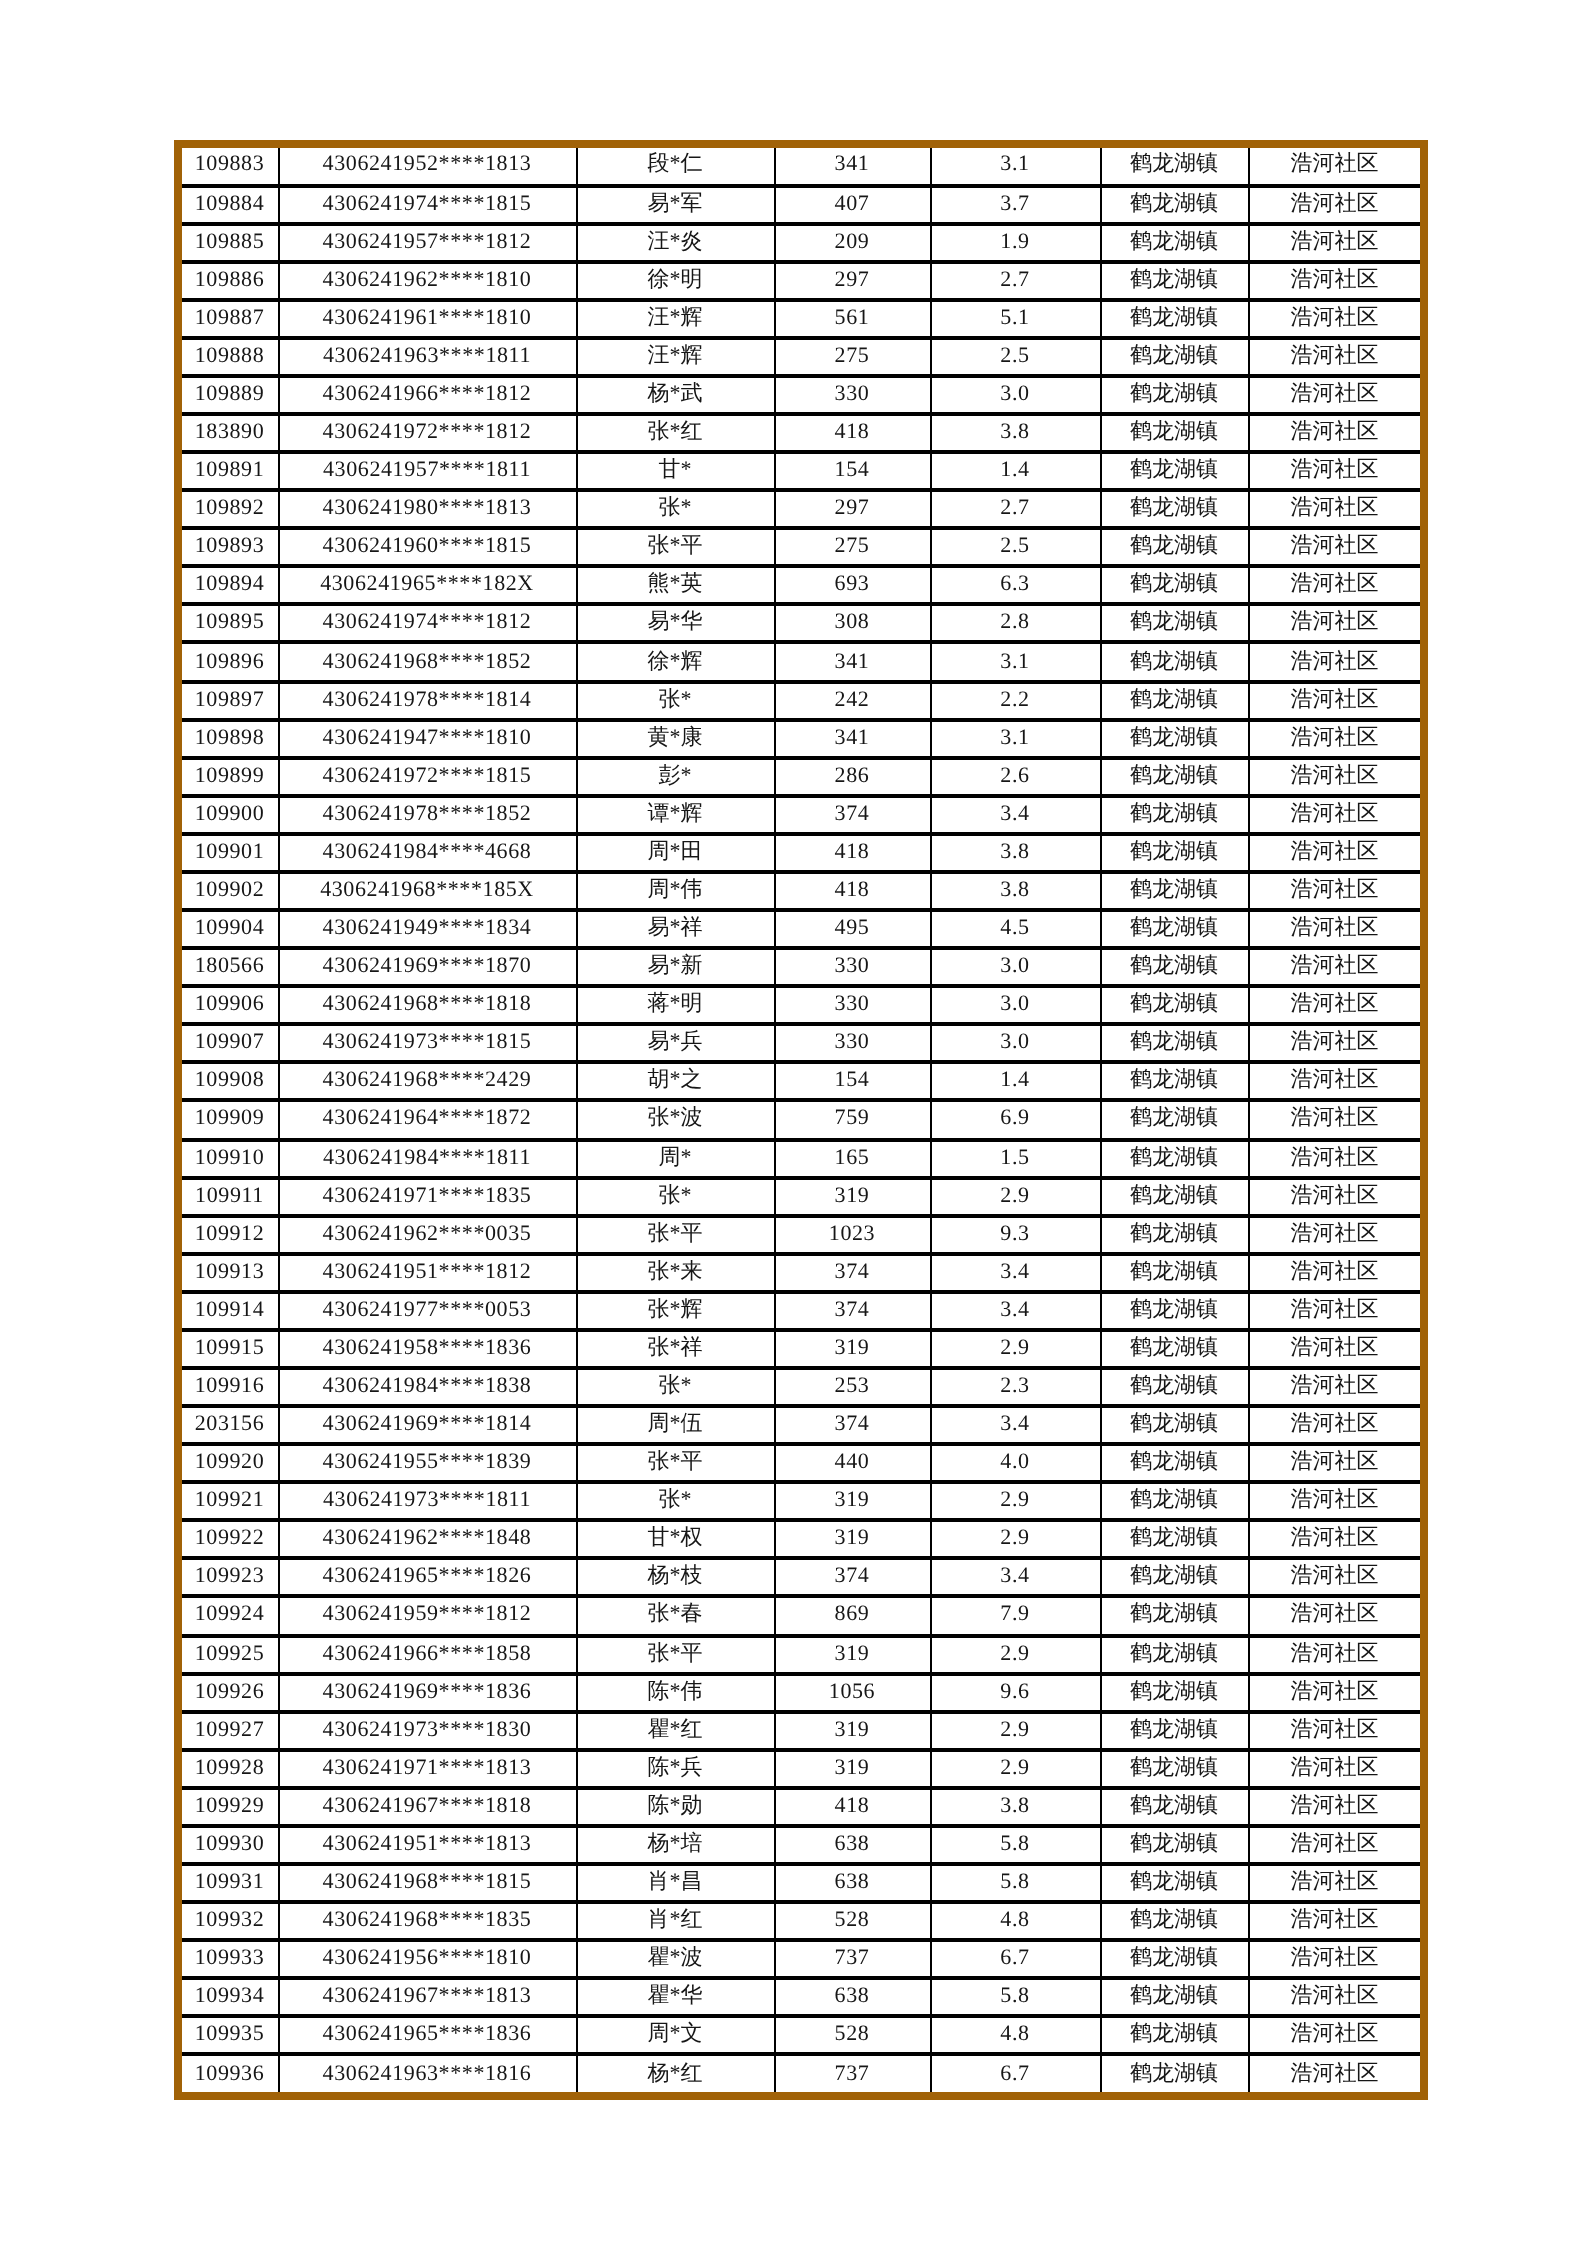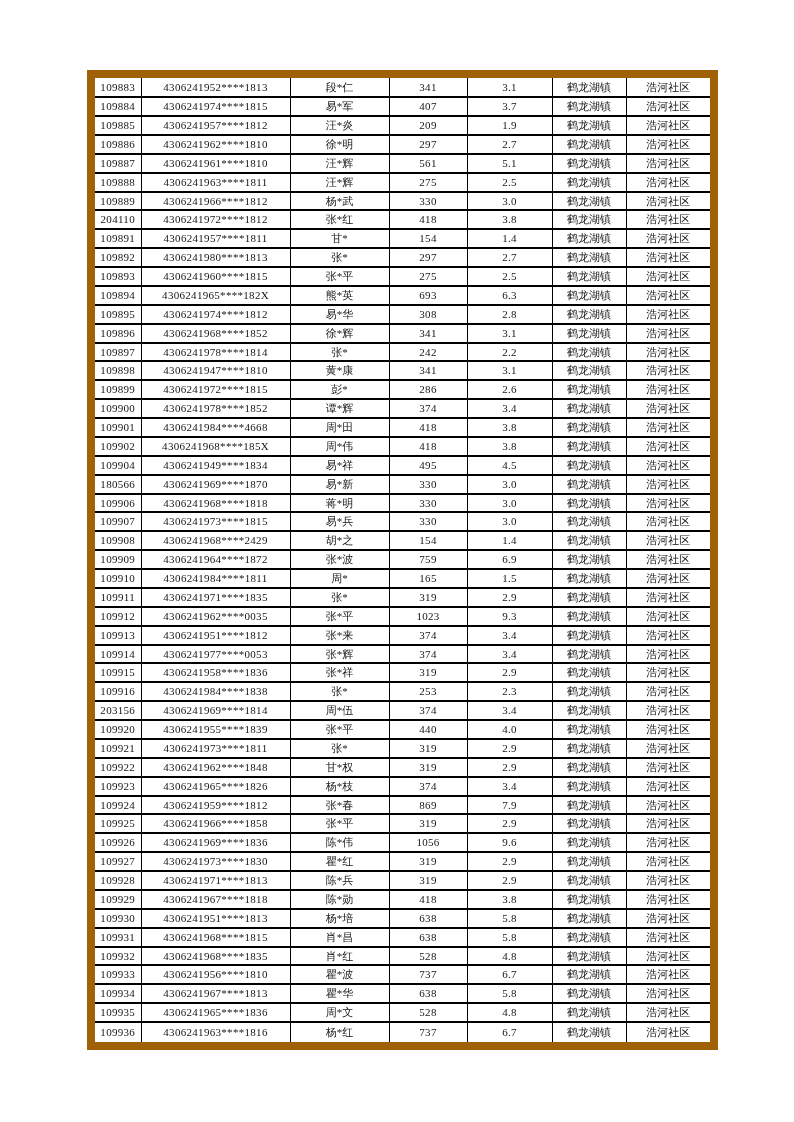--- a/index.html
+++ b/index.html
@@ -16,21 +16,21 @@
     font-family: "Liberation Serif", "DejaVu Serif", serif;
   }
   table.doc-table {
     position: absolute;
     left: 87px;
     top: 70px;
     width: 623px;
     height: 980px;
     border-collapse: collapse;
     table-layout: fixed;
-    border: 8px solid #a16207;
+    border: 4px solid #a16207;
   }
   .doc-table col.c0 { width: 50px; }
   .doc-table col.c1 { width: 149px; }
   .doc-table col.c2 { width: 99px; }
   .doc-table col.c3 { width: 78px; }
   .doc-table col.c4 { width: 85px; }
   .doc-table col.c5 { width: 74px; }
   .doc-table col.c6 { width: 88px; }
   .doc-table td {
     border-left: 1px solid #000000;
@@ -120,21 +120,21 @@
         <tr>
           <td class="num">109889</td>
           <td class="num">4306241966****1812</td>
           <td>杨*武</td>
           <td class="num">330</td>
           <td class="num">3.0</td>
           <td>鹤龙湖镇</td>
           <td>浩河社区</td>
         </tr>
         <tr>
-          <td class="num">204110</td>
+          <td class="num">183890</td>
           <td class="num">4306241972****1812</td>
           <td>张*红</td>
           <td class="num">418</td>
           <td class="num">3.8</td>
           <td>鹤龙湖镇</td>
           <td>浩河社区</td>
         </tr>
         <tr>
           <td class="num">109891</td>
           <td class="num">4306241957****1811</td>

